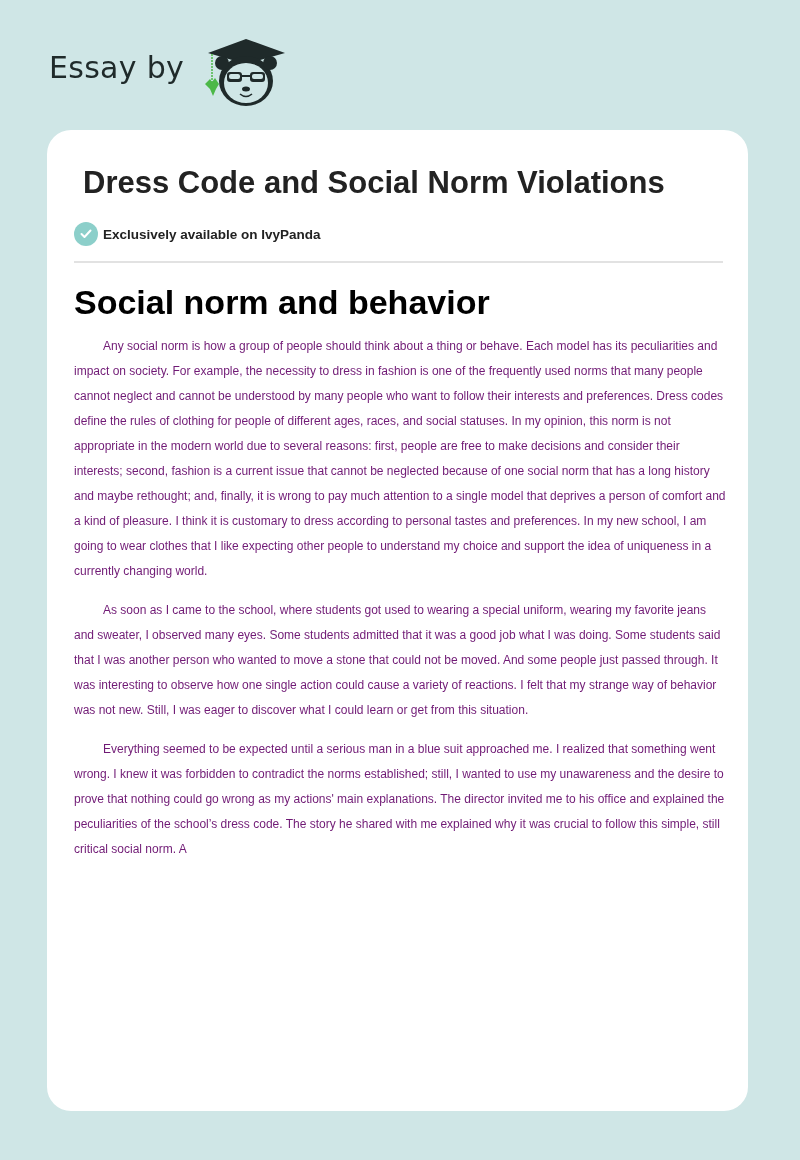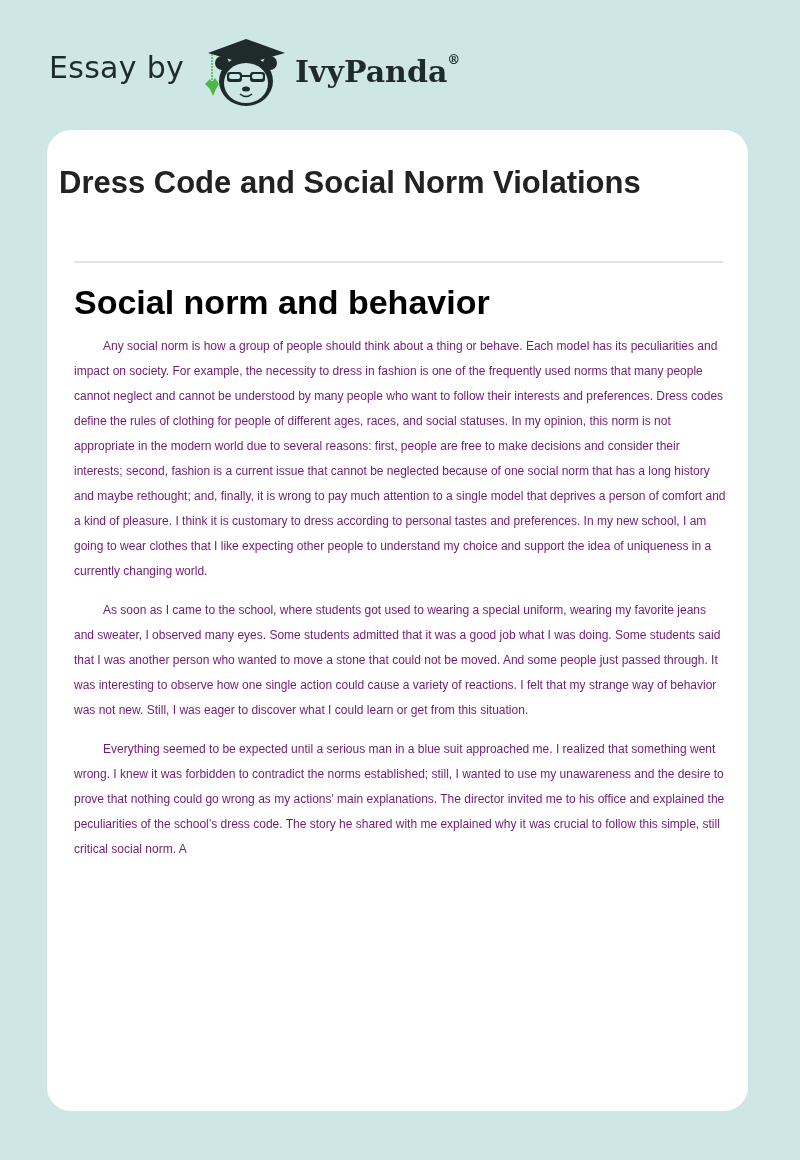--- a/index.html
+++ b/index.html
@@ -24,21 +24,21 @@
     position: absolute; left: 295px; top: 54px;
     font-family: "DejaVu Serif", serif; font-weight: bold;
     font-size: 30px; color: #1f2a2a;
   }
   .brand sup { font-size: 13px; vertical-align: top; position: relative; top: -2px; }
   .card {
     position: absolute; left: 47px; top: 130px; width: 701px; height: 981px;
     background: #ffffff; border-radius: 24px; overflow: hidden;
   }
   .title {
-    position: absolute; left: 12px; top: 35px;
+    position: absolute; left: 36px; top: 35px;
     font-size: 31px; font-weight: bold; color: #222222;
   }
   .badge {
     position: absolute; left: 27px; top: 92px; height: 24px;
     display: flex; align-items: center;
   }
   .check-icon {
     width: 24px; height: 24px; border-radius: 50%;
     background: #8ccfca; display: inline-flex; align-items: center; justify-content: center;
     margin-right: 5px;
@@ -81,26 +81,33 @@
       <rect x="27" y="38" width="15" height="10" rx="3" fill="#1f2a2a"></rect>
       <rect x="50" y="38" width="15" height="10" rx="3" fill="#1f2a2a"></rect>
       <line x1="42" y1="42" x2="50" y2="42" stroke="#1f2a2a" stroke-width="2"></line>
       <rect x="29" y="40" width="11" height="5" rx="2" fill="#cfe6e6"></rect>
       <rect x="52" y="40" width="11" height="5" rx="2" fill="#cfe6e6"></rect>
 
       <ellipse cx="46" cy="55" rx="4" ry="2.5" fill="#1f2a2a"></ellipse>
       <path d="M40,60 Q46,65 52,60" stroke="#1f2a2a" stroke-width="1.6" fill="none"></path>
     </svg>
   </div>
-  <span class="brand"><span>IvyPanda</span><sup>®</sup></span>
 </div>
 
 <div class="card">
   <h1 class="title">Dress Code and Social Norm Violations</h1>
 
+  <div class="badge">
+    <span class="check-icon">
+      <svg width="12" height="10" viewBox="0 0 12 10">
+        <polyline points="1.5,5 4.5,8 10.5,1.5" fill="none" stroke="#ffffff" stroke-width="2" stroke-linecap="round" stroke-linejoin="round"></polyline>
+      </svg>
+    </span>
+    <span class="badge-text">Exclusively available on IvyPanda</span>
+  </div>
 
   <div class="divider"></div>
 
   <div class="content">
     <section>
       <h2>Social norm and behavior</h2>
       <p>Any social norm is how a group of people should think about a thing or behave. Each model has its peculiarities and impact on society. For example, the necessity to dress in fashion is one of the frequently used norms that many people cannot neglect and cannot be understood by many people who want to follow their interests and preferences. Dress codes define the rules of clothing for people of different ages, races, and social statuses. In my opinion, this norm is not appropriate in the modern world due to several reasons: first, people are free to make decisions and consider their interests; second, fashion is a current issue that cannot be neglected because of one social norm that has a long history and maybe rethought; and, finally, it is wrong to pay much attention to a single model that deprives a person of comfort and a kind of pleasure. I think it is customary to dress according to personal tastes and preferences. In my new school, I am going to wear clothes that I like expecting other people to understand my choice and support the idea of uniqueness in a currently changing world.</p>
     </section>
     <section class="section-2">
       <p>As soon as I came to the school, where students got used to wearing a special uniform, wearing my favorite jeans and sweater, I observed many eyes. Some students admitted that it was a good job what I was doing. Some students said that I was another person who wanted to move a stone that could not be moved. And some people just passed through. It was interesting to observe how one single action could cause a variety of reactions. I felt that my strange way of behavior was not new. Still, I was eager to discover what I could learn or get from this situation.</p>

